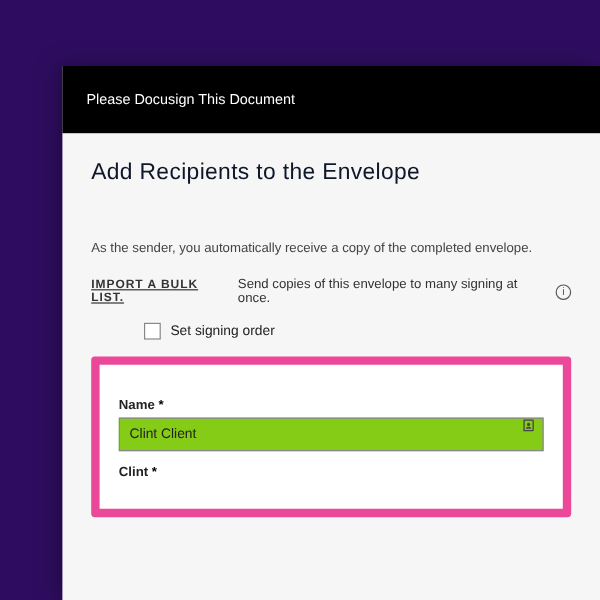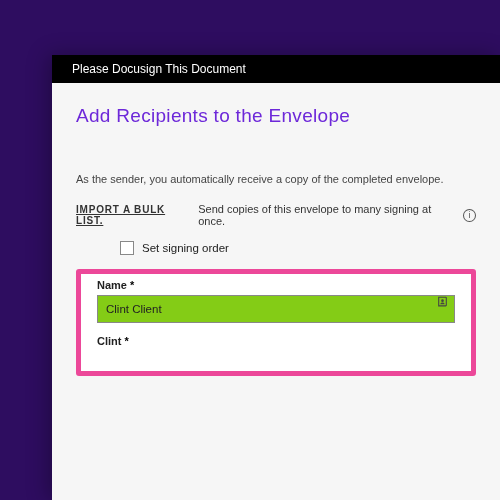--- a/index.html
+++ b/index.html
@@ -15,31 +15,31 @@
     left: 52px;
     top: 55px;
     width: 448px;
     height: 445px;
     background: #f6f6f6;
     box-shadow: -4px 0 20px rgba(0,0,0,0.3);
   }
   .titlebar {
     background: #000;
     color: #fff;
-    padding: 7px 20px;
+    padding: 21px 20px;
     font-size: 12px;
     font-weight: 500;
   }
   .content {
     padding: 22px 24px;
   }
   .heading {
     font-size: 19px;
     font-weight: 400;
-    color: #6d28d9;
+    color: #0f172a;
     letter-spacing: 0.3px;
     margin-bottom: 10px;
   }
   .subtext {
     font-size: 11px;
     color: #444;
     margin-bottom: 18px;
     margin-top: 46px;
   }
   .bulk-row {
@@ -80,23 +80,23 @@
     height: 14px;
     border: 1px solid #888;
     background: #fff;
   }
   .checkbox-label {
     font-size: 11.5px;
     color: #222;
   }
   .card {
     background: #fff;
-    border: 5px solid #ec4899;
+    border: 7px solid #ec4899;
     border-radius: 3px;
-    padding: 5px 16px 20px 16px;
+    padding: 28px 16px 20px 16px;
   }
   .field-label {
     font-size: 11px;
     font-weight: 600;
     color: #222;
     margin-bottom: 4px;
   }
   .req { color: #000; }
   .input-wrap {
     position: relative;

